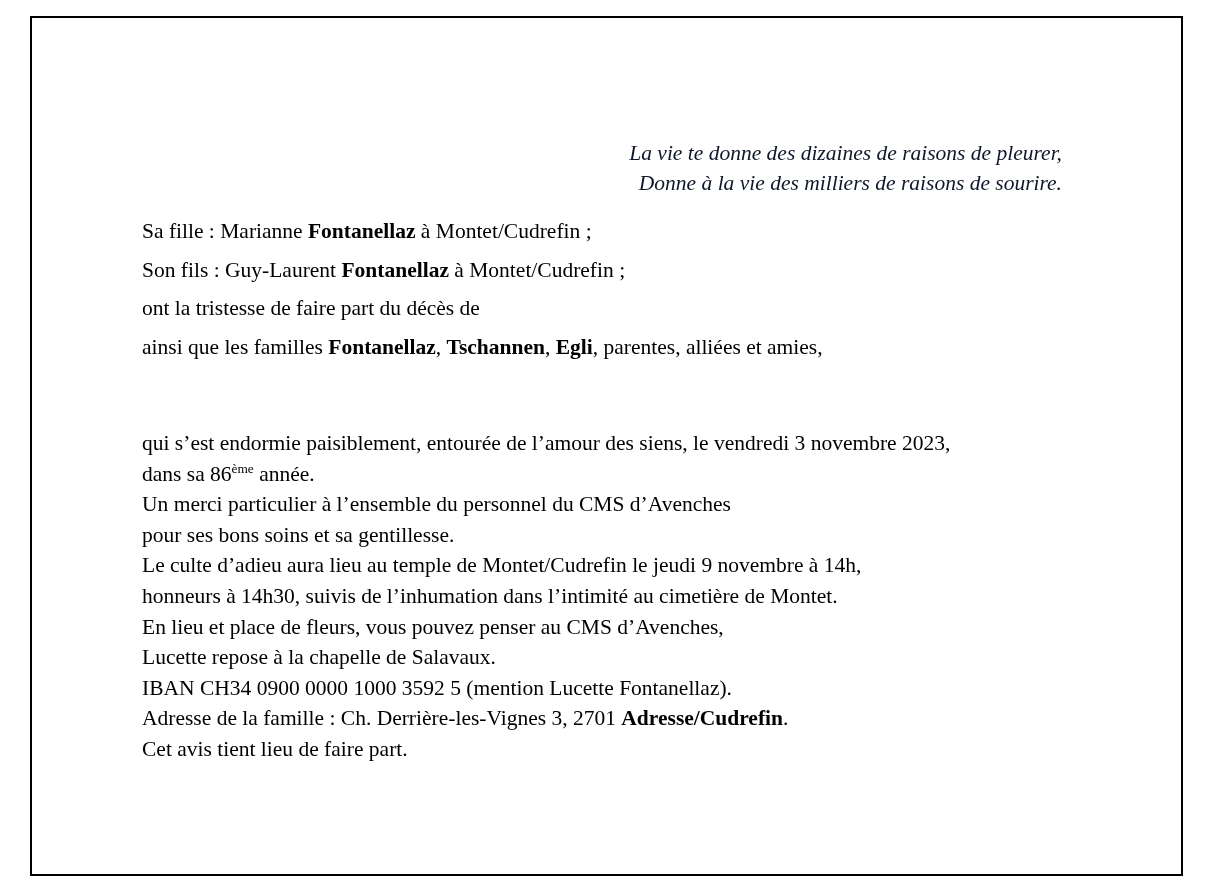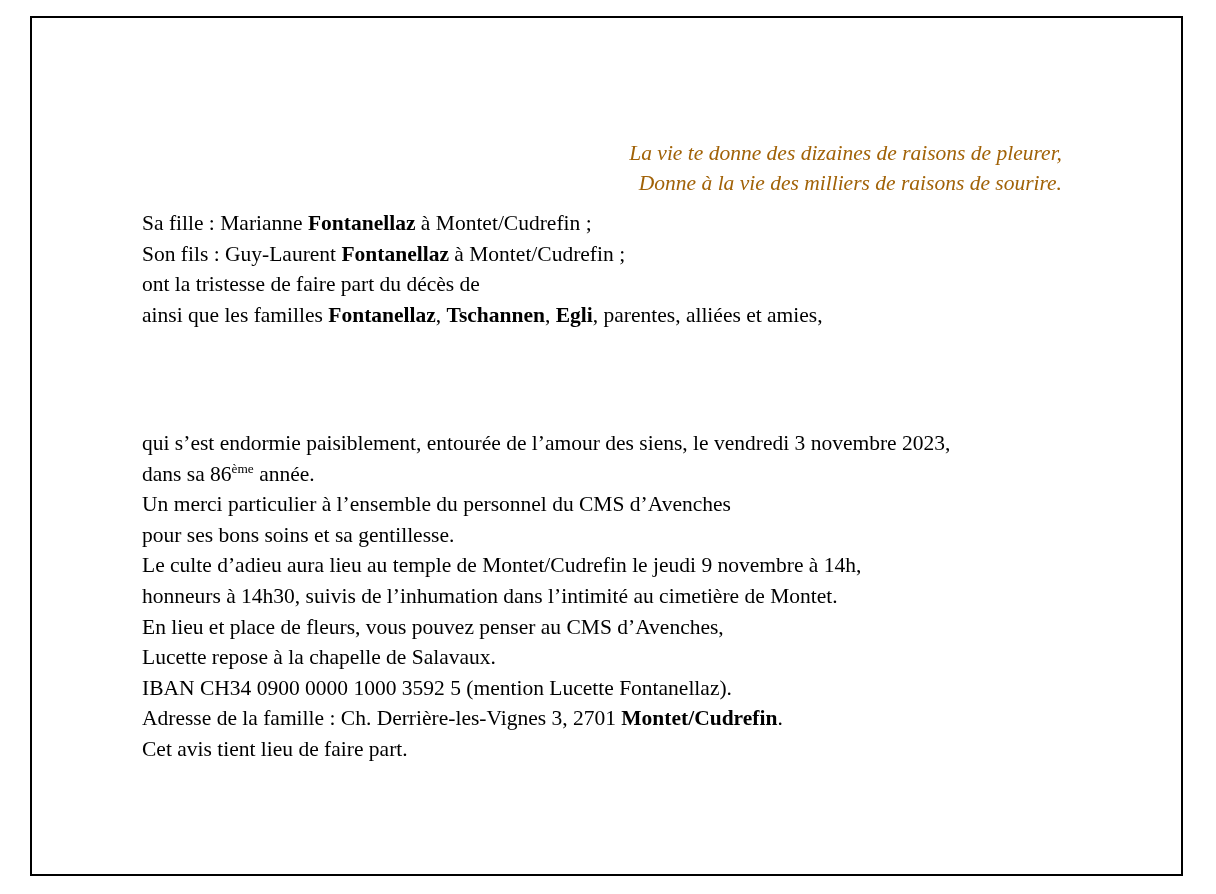--- a/index.html
+++ b/index.html
@@ -33,34 +33,35 @@
   }
   .epigraph {
     position: absolute;
     left: 0;
     top: 120px;
     width: 1030px;
     text-align: right;
     font-style: italic;
     font-size: 21.5px;
     line-height: 30px;
-    color: #a16207;
+    color: #0f172a;
   }
   .epigraph div {
     white-space: nowrap;
   }
   .block-a {
     position: absolute;
     left: 110px;
     top: 190px;
     font-size: 21.5px;
     line-height: 30.5px;
   }
   .block-a div {
     white-space: nowrap;
+    margin-top: 8px;
   }
   .name-heading {
     position: absolute;
     left: 0;
     top: 340px;
     width: 1120px;
     text-align: center;
     font-weight: bold;
     font-size: 30px;
     letter-spacing: 0.2px;
@@ -106,18 +107,18 @@
     <div class="block-b" id="details-block">
         <div><span>qui s’est endormie paisiblement, entourée de l’amour des siens, le vendredi 3 novembre 2023,</span></div>
         <div><span>dans sa 86</span><sup>ème</sup><span> année.</span></div>
         <div><span>Un merci particulier à l’ensemble du personnel du CMS d’Avenches</span></div>
         <div><span>pour ses bons soins et sa gentillesse.</span></div>
         <div><span>Le culte d’adieu aura lieu au temple de Montet/Cudrefin le jeudi 9 novembre à 14h,</span></div>
         <div><span>honneurs à 14h30, suivis de l’inhumation dans l’intimité au cimetière de Montet.</span></div>
         <div><span>En lieu et place de fleurs, vous pouvez penser au CMS d’Avenches,</span></div>
         <div><span>Lucette repose à la chapelle de Salavaux.</span></div>
         <div><span>IBAN CH34 0900 0000 1000 3592 5 (mention Lucette Fontanellaz).</span></div>
-        <div><span>Adresse de la famille : Ch. Derrière-les-Vignes 3, 2701 </span><b>Montet/Cudrefin</b><span>.</span></div>
+        <div><span>Adresse de la famille : Ch. Derrière-les-Vignes 3, 2701 </span><b>Adresse/Cudrefin</b><span>.</span></div>
         <div><span>Cet avis tient lieu de faire part.</span></div>
       </div>
 
   </div>
 </div>
 
 </body></html>

